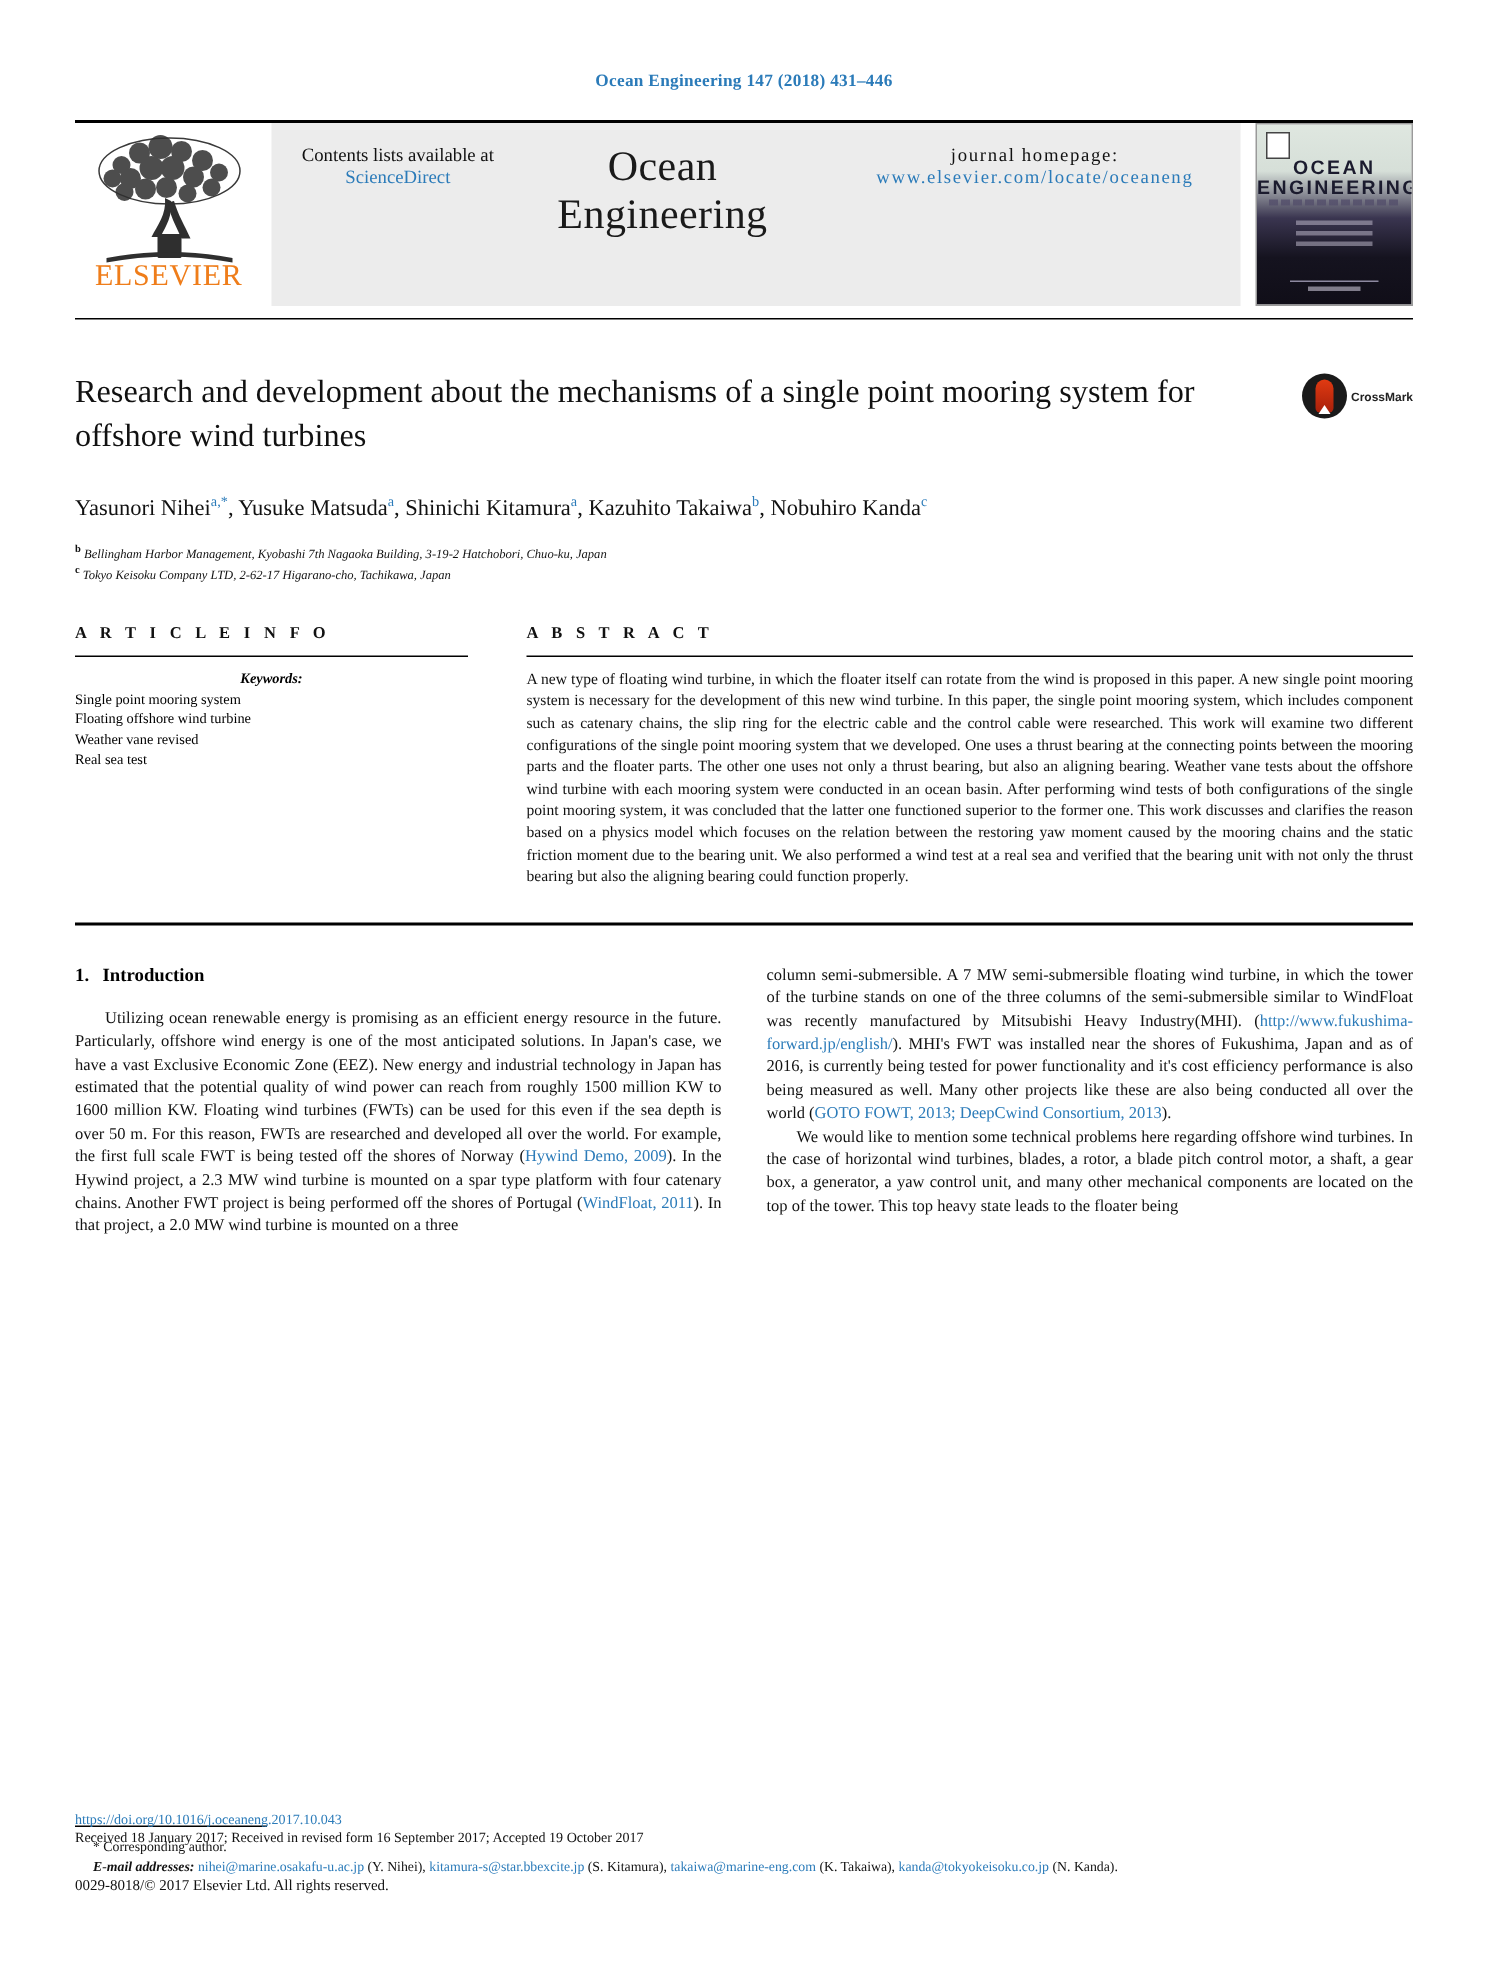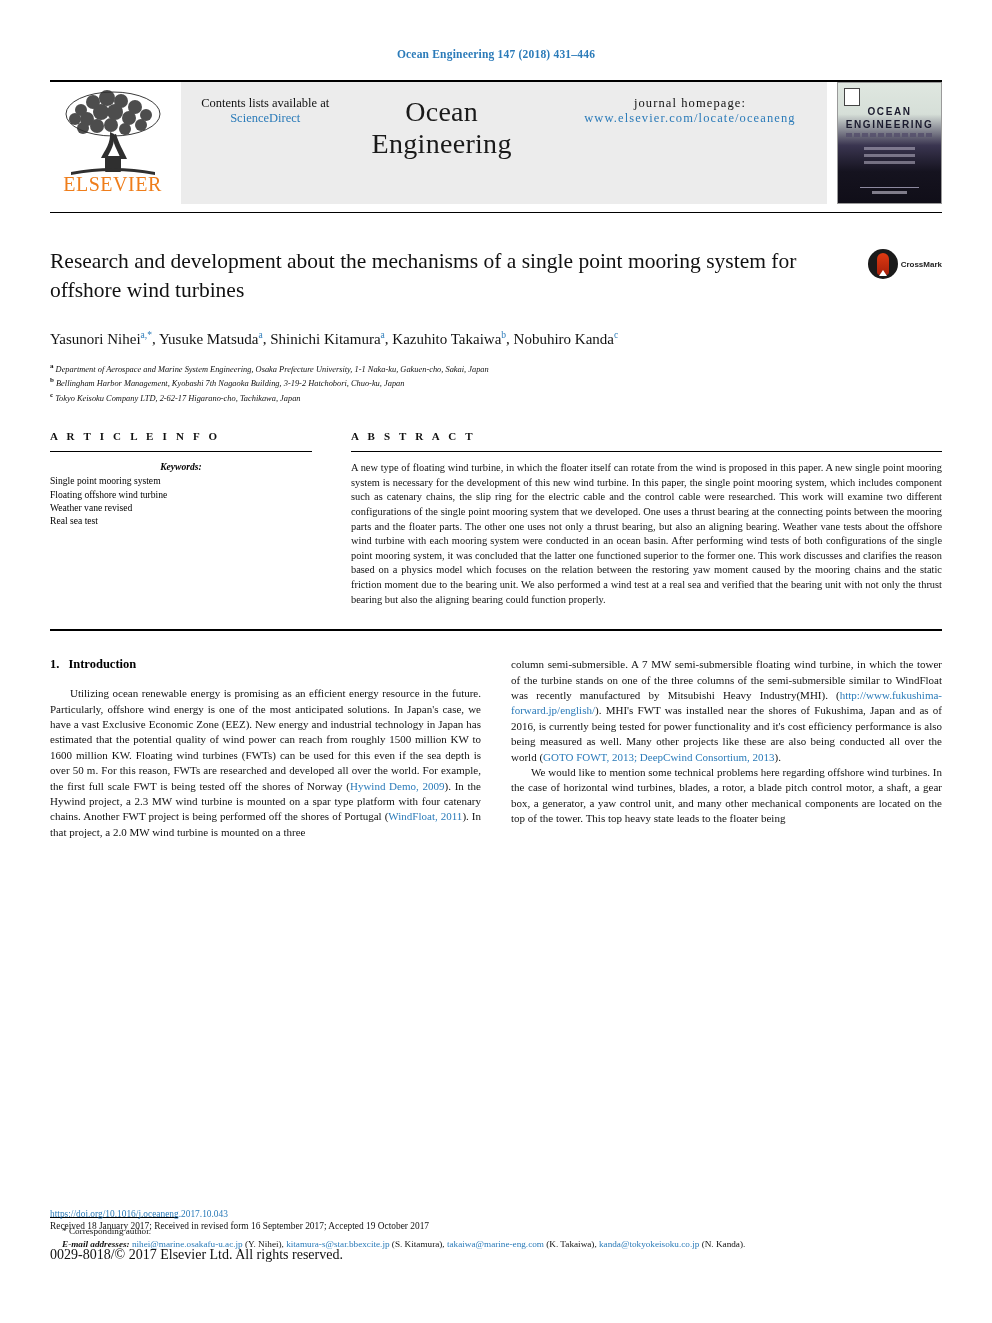--- a/index.html
+++ b/index.html
@@ -105,21 +105,21 @@
     background: #fff;
     font-size: 4px;
     color: #333;
   }
   .cover-title {
     position: absolute; top: 22px; left: 0; right: 0;
     text-align: center;
     color: #1b1b2e;
     font-family: "Liberation Sans", sans-serif;
     font-weight: bold;
-    font-size: 10px;
+    font-size: 13px;
     letter-spacing: 1.6px;
     line-height: 13px;
   }
   .cover-sub {
     position: absolute; top: 50px; left: 8px; right: 8px;
     height: 4px;
     background: repeating-linear-gradient(90deg,#55506c 0 6px, transparent 6px 8px);
     opacity: .85;
   }
   .cover-lines {
@@ -291,21 +291,21 @@
     position: absolute;
     left: 50px; right: 50px;
     bottom: 92px;
   }
   .doi-line { font-size: 9.4px; color: #2b7bb9; }
   .received-line { font-size: 9.4px; color: #111; margin-top: 2px; }
   .copyright-line {
     position: absolute;
     left: 50px;
     bottom: 60px;
-    font-size: 14px;
+    font-size: 10px;
     color: #111;
   }
 </style>
 </head>
 <body>
 
 <div class="page">
 
   <div class="running-head">Ocean Engineering 147 (2018) 431–446</div>
 
@@ -381,21 +381,20 @@
 
     <div class="authors">
       <span><span>Yasunori Nihei</span><sup class="star">a,*</sup></span>,
       <span><span>Yusuke Matsuda</span><sup>a</sup></span>,
       <span><span>Shinichi Kitamura</span><sup>a</sup></span>,
       <span><span>Kazuhito Takaiwa</span><sup>b</sup></span>,
       <span><span>Nobuhiro Kanda</span><sup>c</sup></span>
     </div>
 
     <div class="affiliations">
-      <div><sup>a</sup> <span>Department of Aerospace and Marine System Engineering, Osaka Prefecture University, 1-1 Naka-ku, Gakuen-cho, Sakai, Japan</span></div>
       <div><sup>b</sup> <span>Bellingham Harbor Management, Kyobashi 7th Nagaoka Building, 3-19-2 Hatchobori, Chuo-ku, Japan</span></div>
       <div><sup>c</sup> <span>Tokyo Keisoku Company LTD, 2-62-17 Higarano-cho, Tachikawa, Japan</span></div>
     </div>
   </div>
 
   <div class="info-abstract">
     <div class="col-info">
       <div class="sec-head">A R T I C L E   I N F O</div>
       <div class="sec-rule"></div>
       <div class="kw-title">Keywords:</div>

